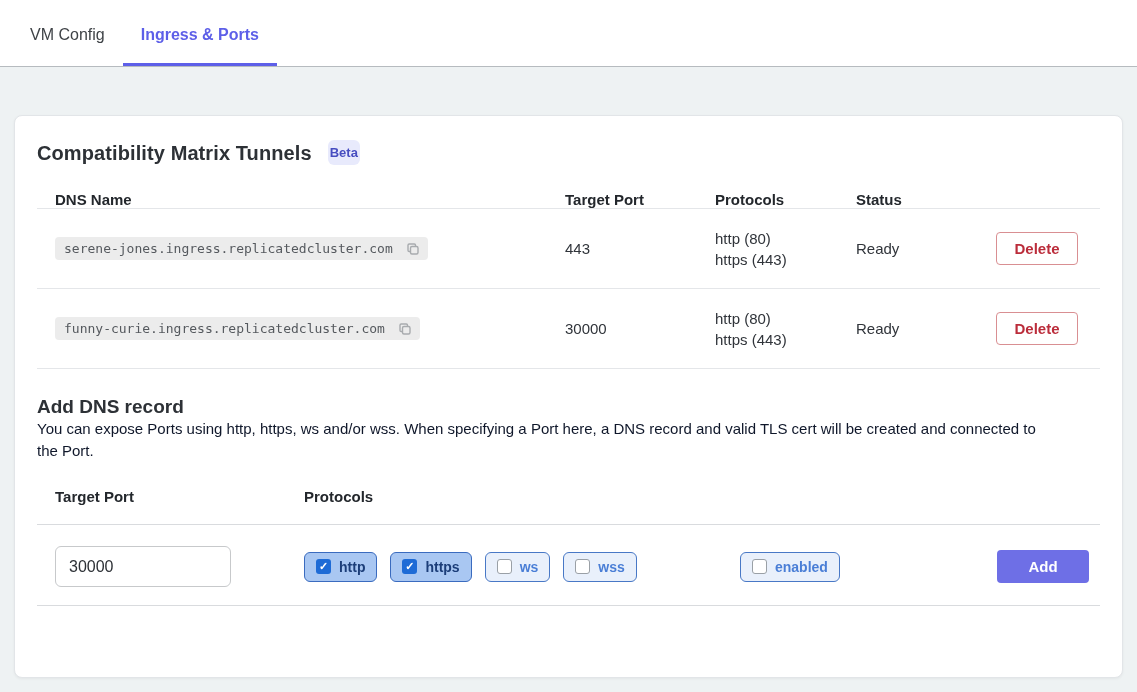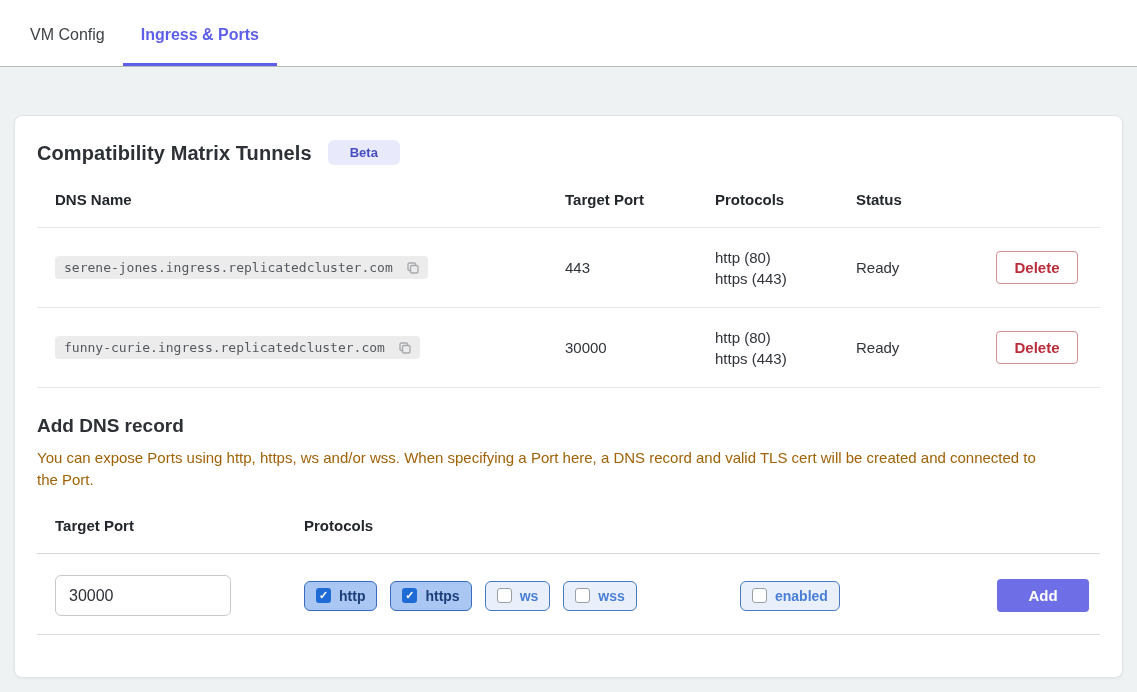--- a/index.html
+++ b/index.html
@@ -27,26 +27,26 @@
     background:#ffffff; border:1px solid #e2e5e8; border-radius:8px;
     box-shadow:0 1px 3px rgba(0,0,0,0.05);
     padding:24px 22px 0 22px; height:563px;
   }
 
   
   .title-row { display:flex; align-items:flex-end; gap:16px; }
   .card-title { font-size:20px; font-weight:700; color:#2d3136; letter-spacing:0.1px; }
   .beta-badge {
     background:#e8eafc; color:#474dc0; font-size:13px; font-weight:600;
-    padding:5px 22px; border-radius:6px;
+    padding:5px 2px; border-radius:6px;
   }
 
   
   .tbl-grid { display:grid; grid-template-columns:1fr 150px 141px 140px 104px; align-items:center; }
-  .tbl-head { margin-top:26px; padding-bottom:19px; border-bottom:1px solid #e4e6e9; }
+  .tbl-head { margin-top:26px; border-bottom:1px solid #e4e6e9; }
   .th { font-size:15px; font-weight:700; color:#23272c; }
   .th.first { padding-left:18px; }
   .tbl-row { height:80px; border-bottom:1px solid #e4e6e9; }
   .td { font-size:15px; color:#30343a; }
   .td.first { padding-left:18px; }
   .dns-pill {
     display:inline-flex; align-items:center; gap:13px;
     background:#ececec; border-radius:4px; padding:4px 8px 4px 9px;
     font-family:"DejaVu Sans Mono", monospace; font-size:13px; color:#55595e;
   }
@@ -54,21 +54,21 @@
   .proto-line { line-height:21px; }
   .delete-btn {
     background:#ffffff; border:1px solid #d98f92; border-radius:4px;
     color:#bb2d3b; font-size:15px; font-weight:700;
     padding:7px 0; width:82px; text-align:center; cursor:pointer;
     font-family:"Liberation Sans", sans-serif;
   }
 
   
   .add-title { font-size:19px; font-weight:700; color:#2d3136; margin-top:27px; }
-  .add-desc { font-size:15px; color:#a16207; line-height:22px; margin-top:10px; max-width:1010px; }
+  .add-desc { font-size:15px; color:#0f172a; line-height:22px; max-width:1010px; }
 
   .form-grid { display:grid; grid-template-columns:267px 436px 257px 104px; align-items:center; }
   .form-head { margin-top:26px; padding-bottom:19px; border-bottom:1px solid #d9dbde; }
   .form-label { font-size:15px; font-weight:700; color:#23272c; display:flex; align-items:center; gap:8px; }
   .form-label.first { padding-left:18px; }
   .info-icon {
     width:16px; height:16px; border-radius:50%; background:#2d6fe0; color:#ffffff;
     font-size:11px; font-weight:700; display:inline-flex; align-items:center; justify-content:center;
     font-family:"Liberation Serif", serif; cursor:pointer;
   }

